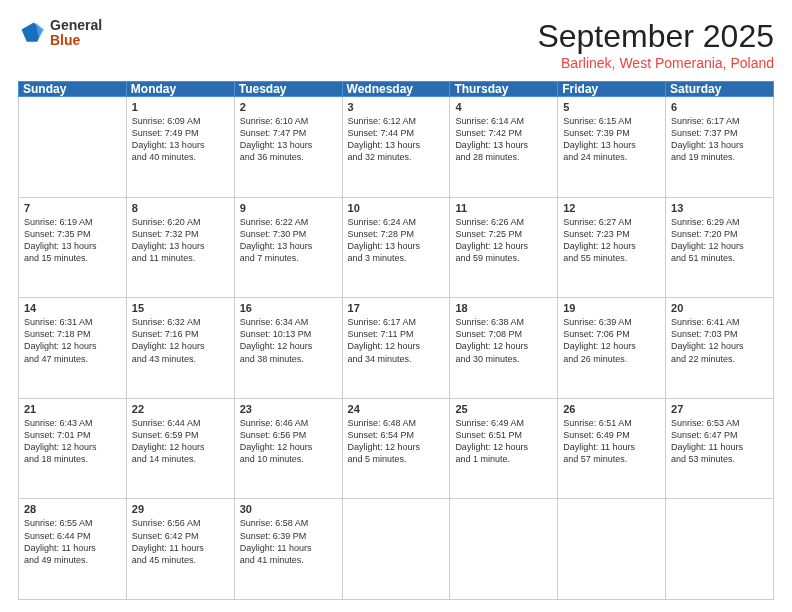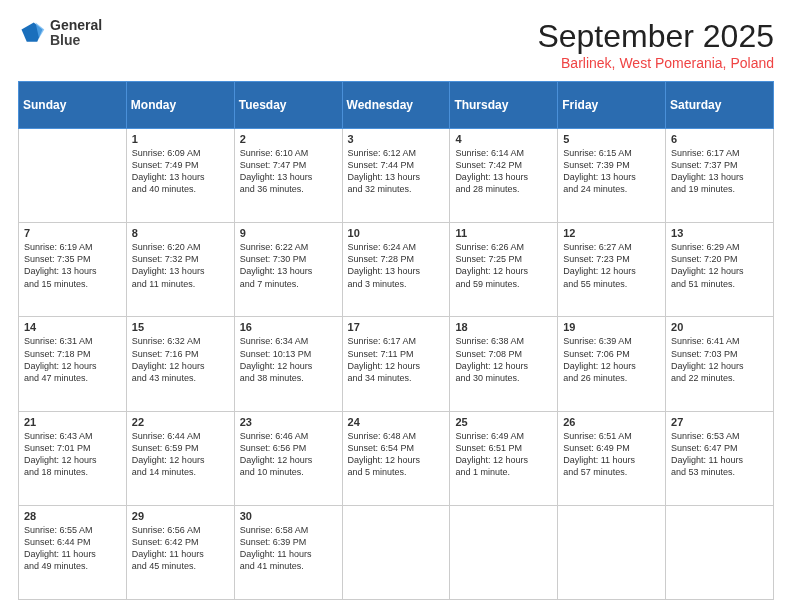--- a/index.html
+++ b/index.html
@@ -35,21 +35,21 @@
       line-height: 1.1;
     }
     .logo-general {
       font-size: 14px;
       font-weight: bold;
       color: #333;
     }
     .logo-blue {
       font-size: 14px;
       font-weight: bold;
-      color: #404040;
+      color: #c2410c;
     }
     .logo-icon {
       width: 28px;
       height: 28px;
     }
     .title-block {
       text-align: right;
       margin-left: 36px;
     }
     .month-title {
@@ -66,21 +66,21 @@
       border: 1px solid #ccc;
       border-collapse: collapse;
       width: 100%;
       table-layout: fixed;
     }
     .calendar th {
       background: #2b6cb0;
       color: #fff;
       font-size: 12px;
       font-weight: bold;
-      padding: 16px 4px;
+      padding: 0 4px;
       text-align: left;
       border: 1px solid #4a90d9;
     }
     .calendar td {
       border: 1px solid #ccc;
       vertical-align: top;
       padding: 4px 5px;
       font-size: 9.5px;
       color: #333;
       height: 86px;

